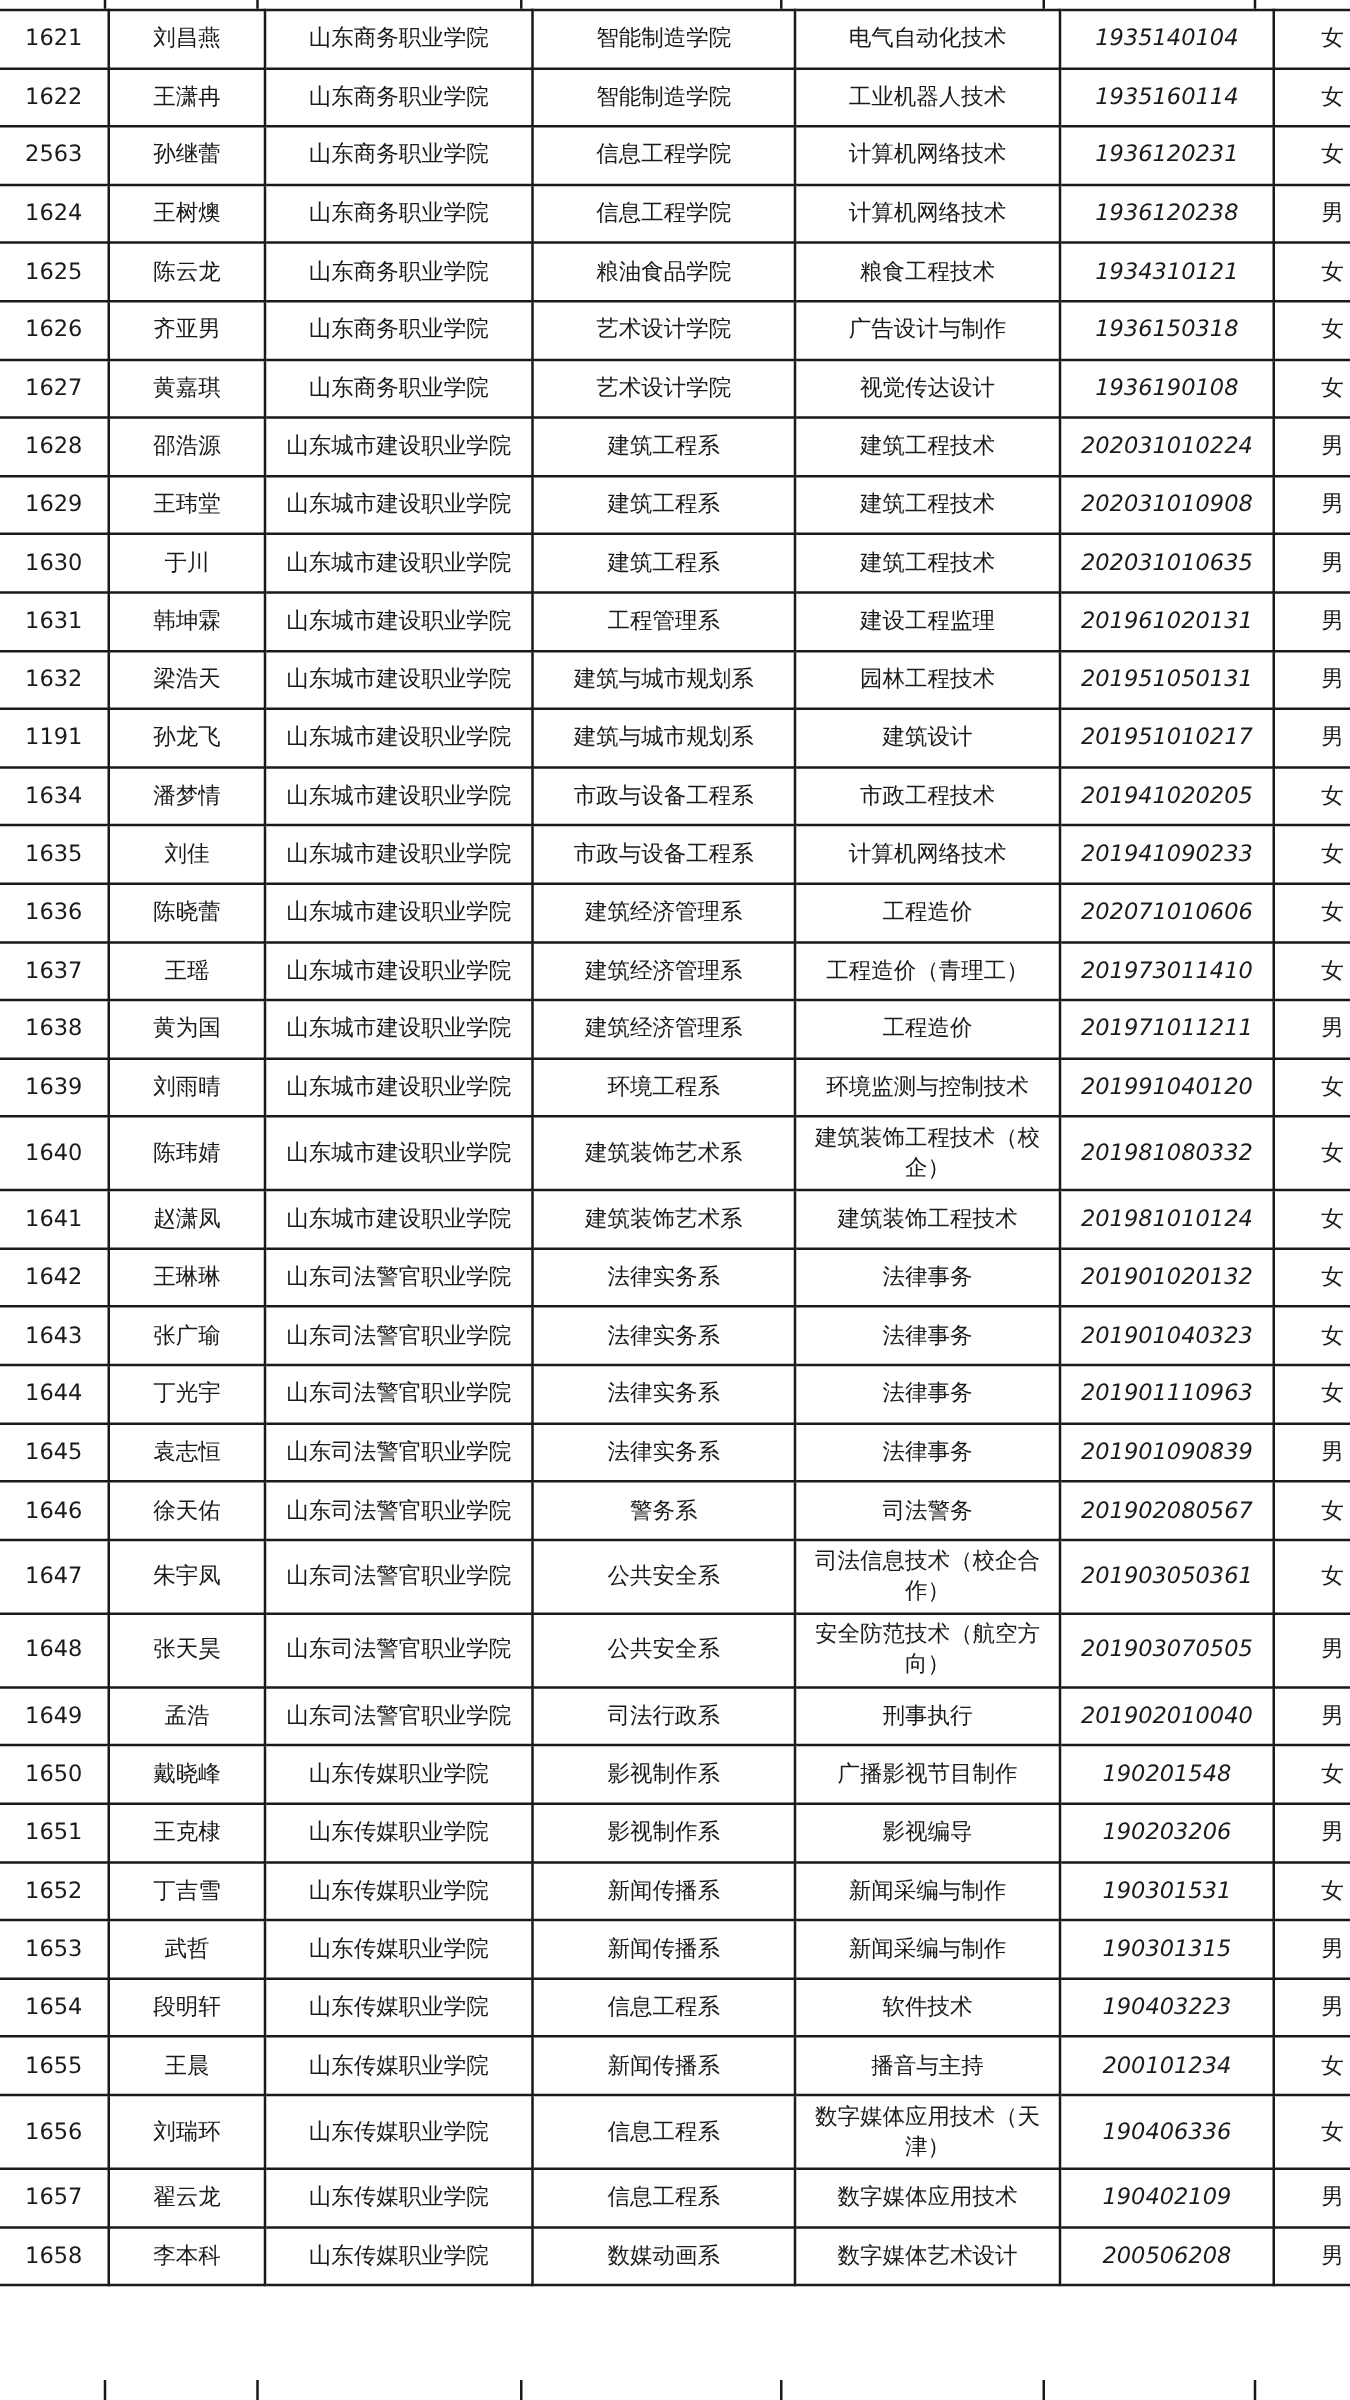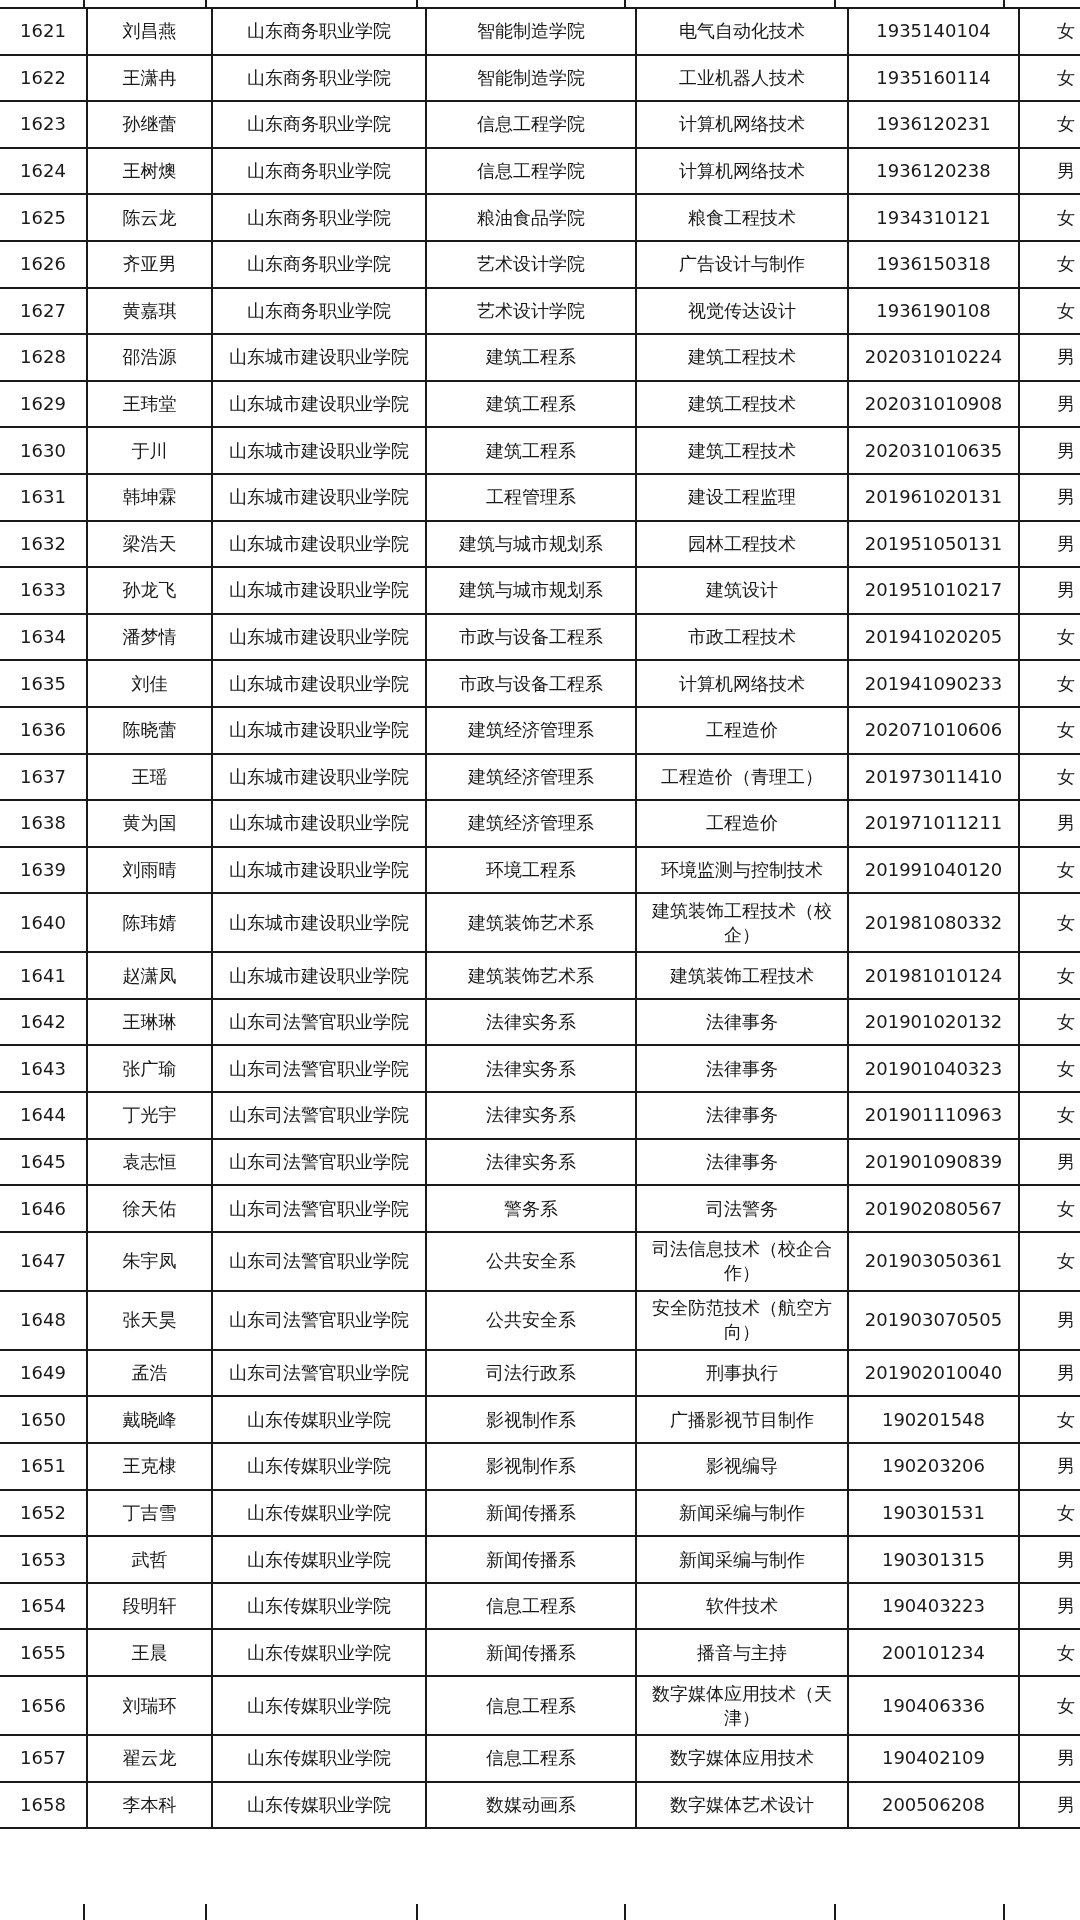--- a/index.html
+++ b/index.html
@@ -55,21 +55,21 @@
     white-space: normal;
     word-break: break-all;
   }
   table.roster tr.single td { height: 44.6px; }
   table.roster tr.double td { height: 57px; }
   td.c-no { width: 70px; padding: 0 4px; }
   td.c-name { width: 107px; border-radius: 10px; }
   td.c-school { width: 196px; padding: 0 4px; }
   td.c-dept { width: 192px; padding: 0 4px; margin-top: 28px; }
   td.c-major { width: 194px; padding: 0 6px; }
-  td.c-id { width: 153px; padding: 0 4px; }
+  td.c-id { width: 153px; padding: 0 4px; font-style: italic; }
   td.c-gender { width: 76px; }
   .bottom-partial {
     position: absolute;
     left: 0;
     top: 1904px;
     width: 1080px;
     height: 16px;
     overflow: hidden;
   }
   .bottom-partial .stub-line {
@@ -105,21 +105,21 @@
     <td class="c-no">1622</td>
     <td class="c-name">王潇冉</td>
     <td class="c-school">山东商务职业学院</td>
     <td class="c-dept">智能制造学院</td>
     <td class="c-major">工业机器人技术</td>
     <td class="c-id">1935160114</td>
     <td class="c-gender">女</td>
   </tr>
 
   <tr class="single">
-    <td class="c-no">1623</td>
+    <td class="c-no">2563</td>
     <td class="c-name">孙继蕾</td>
     <td class="c-school">山东商务职业学院</td>
     <td class="c-dept">信息工程学院</td>
     <td class="c-major">计算机网络技术</td>
     <td class="c-id">1936120231</td>
     <td class="c-gender">女</td>
   </tr>
 
   <tr class="single">
     <td class="c-no">1624</td>
@@ -205,21 +205,21 @@
     <td class="c-no">1632</td>
     <td class="c-name">梁浩天</td>
     <td class="c-school">山东城市建设职业学院</td>
     <td class="c-dept">建筑与城市规划系</td>
     <td class="c-major">园林工程技术</td>
     <td class="c-id">201951050131</td>
     <td class="c-gender">男</td>
   </tr>
 
   <tr class="single">
-    <td class="c-no">1633</td>
+    <td class="c-no">1191</td>
     <td class="c-name">孙龙飞</td>
     <td class="c-school">山东城市建设职业学院</td>
     <td class="c-dept">建筑与城市规划系</td>
     <td class="c-major">建筑设计</td>
     <td class="c-id">201951010217</td>
     <td class="c-gender">男</td>
   </tr>
 
   <tr class="single">
     <td class="c-no">1634</td>

